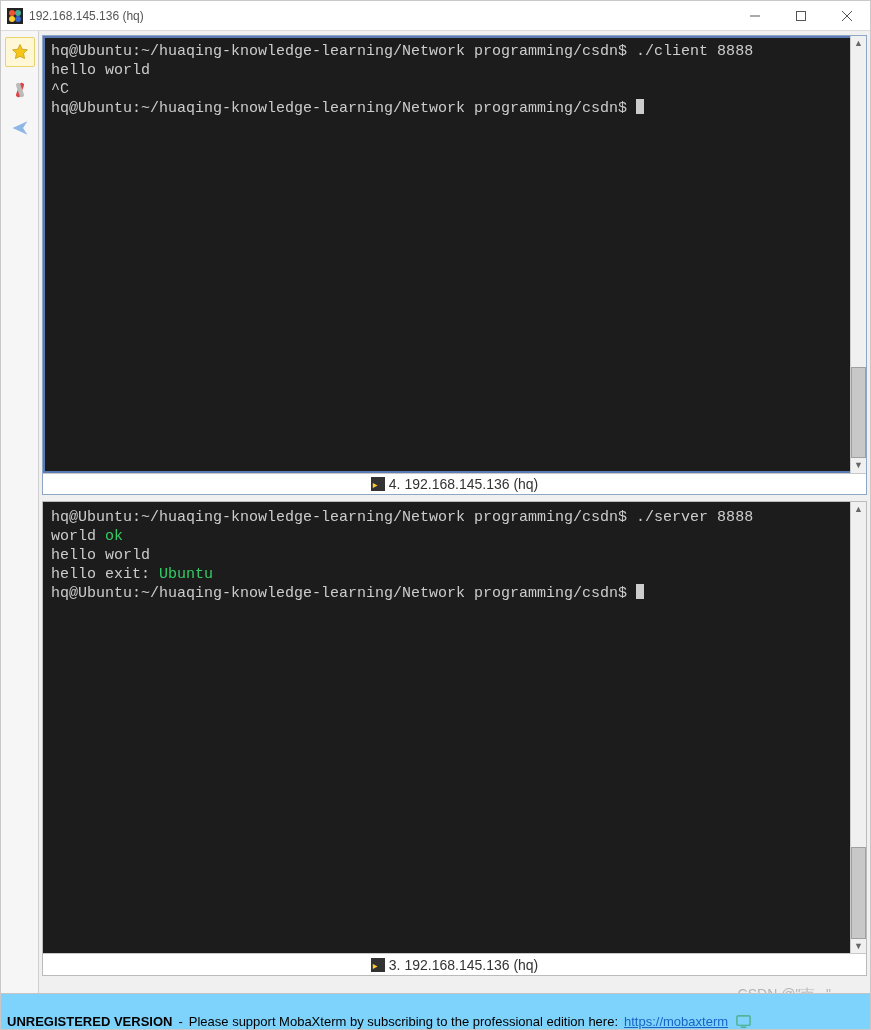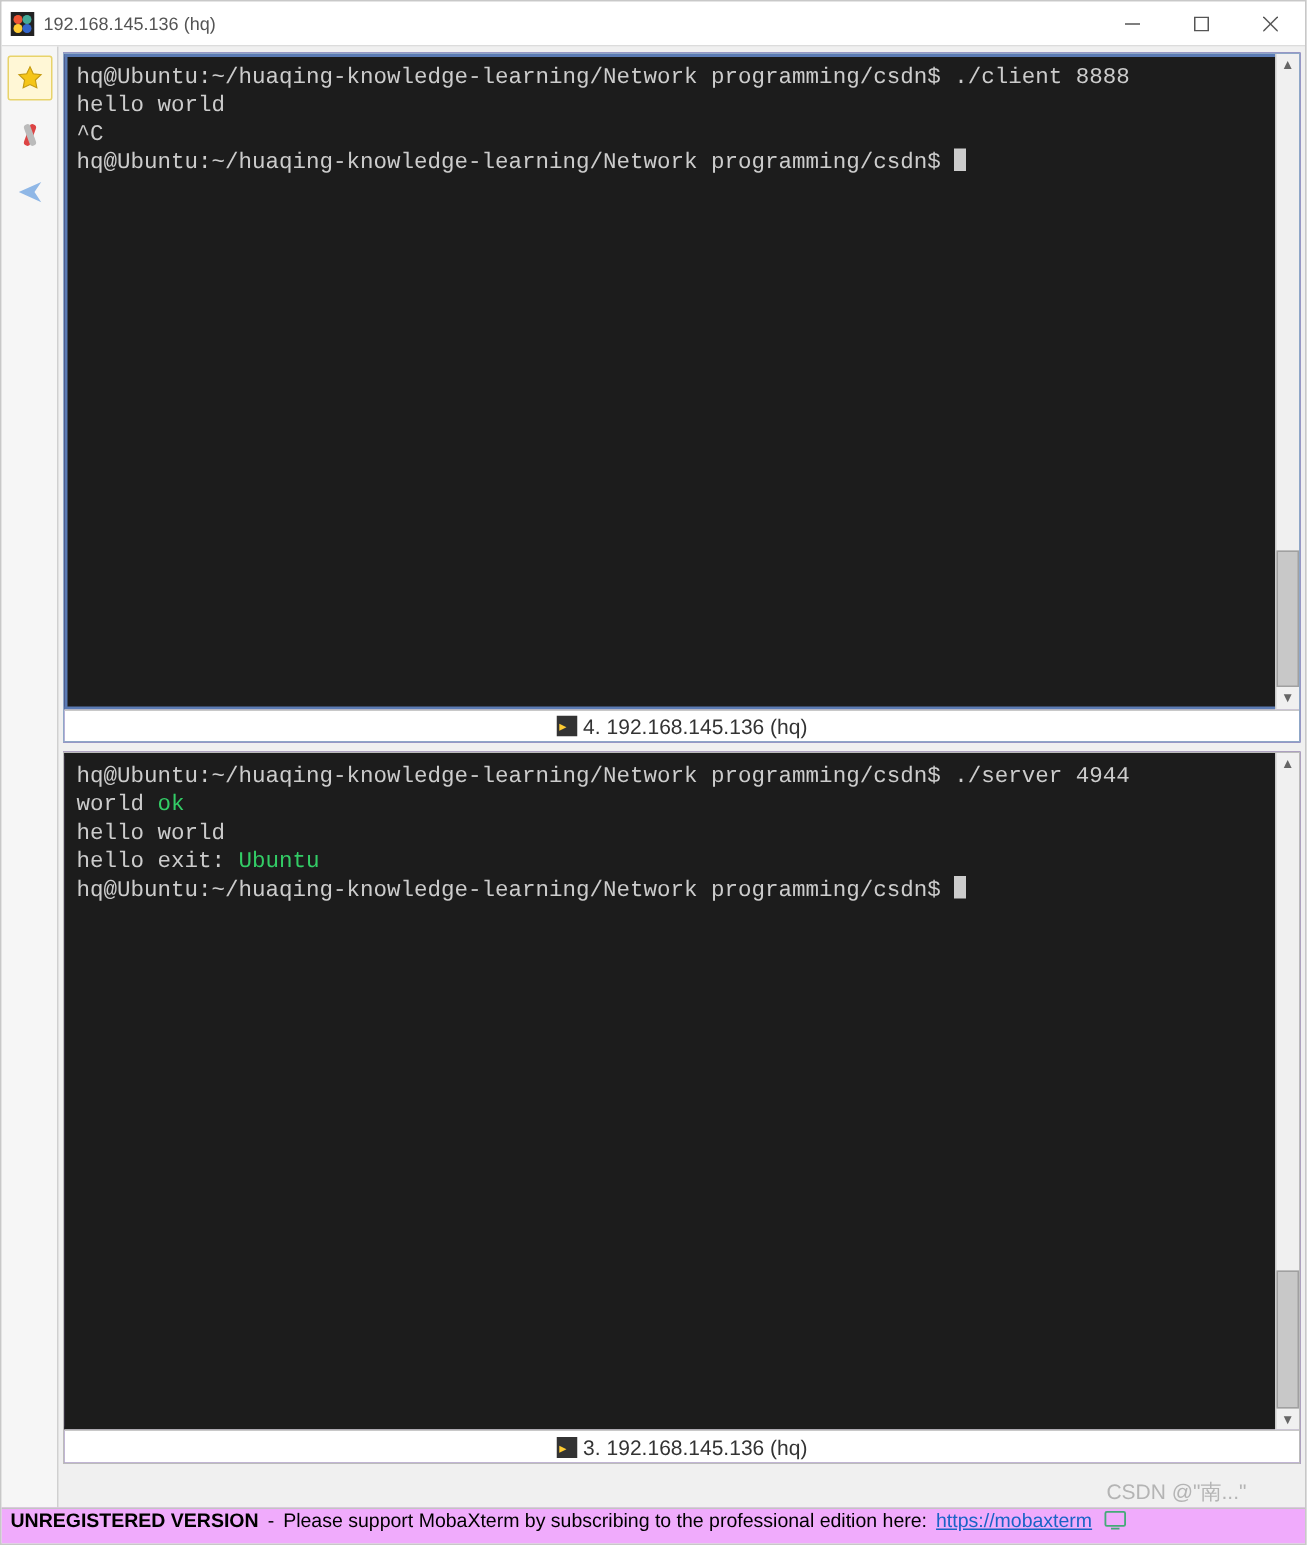--- a/index.html
+++ b/index.html
@@ -68,21 +68,21 @@
     flex-direction: column;
     min-width: 0;
     padding: 4px 3px 0 3px;
     gap: 6px;
   }
   .pane {
     flex: 0 0 auto;
     display: flex;
     flex-direction: column;
     border: 1px solid #8fa7c7;
-    background: #4c1d95;
+    background: #a16207;
     position: relative;
   }
   .pane.top { height: 460px; }
   .pane.bottom { height: 475px; border-color: #bbb; }
 
   .term-wrap {
     flex: 1 1 auto;
     display: flex;
     min-height: 0;
   }
@@ -137,25 +137,25 @@
   .green { color: #33cc66; }
   .cursor {
     display: inline-block;
     width: 8px; height: 15px;
     background: #cccccc;
     vertical-align: -2px;
   }
 
   
   .statusbar {
-    height: 24px;
-    background: #f0abfc;
+    height: 36px;
+    background: #7dd3fc;
     border-top: 1px solid #c4c4c4;
     display: flex;
-    align-items: flex-start;
+    align-items: flex-end;
     padding: 0 6px;
     font-size: 13px;
     white-space: nowrap;
     overflow: hidden;
     gap: 6px;
     position: relative;
   }
   .statusbar .bold { font-weight: 700; }
   .statusbar a { color: #1a63c6; }
   .watermark {
@@ -247,21 +247,21 @@
             <rect width="16" height="16" fill="#333"></rect>
             <text x="2" y="12" font-size="11" fill="#fc3">▸</text>
           </svg>
         <span>4.</span>
         <span>192.168.145.136 (hq)</span>
       </div>
     </div>
 
     <div class="pane bottom">
       <div class="term-wrap">
-        <div class="terminal"><span>hq@Ubuntu</span><span>:~/huaqing-knowledge-learning/Network programming/csdn$ </span><span>./server 4944</span>
+        <div class="terminal"><span>hq@Ubuntu</span><span>:~/huaqing-knowledge-learning/Network programming/csdn$ </span><span>./server 8888</span>
 <span>world </span><span class="green">ok</span>
 <span>hello world</span>
 <span>hello exit: </span><span class="green">Ubuntu</span>
 <span>hq@Ubuntu</span><span>:~/huaqing-knowledge-learning/Network programming/csdn$ </span><span class="cursor"></span></div>
         <div class="scrollbar">
           <div class="scroll-arrow">▲</div>
           <div class="scroll-thumb"></div>
           <div class="scroll-arrow">▼</div>
         </div>
       </div>

